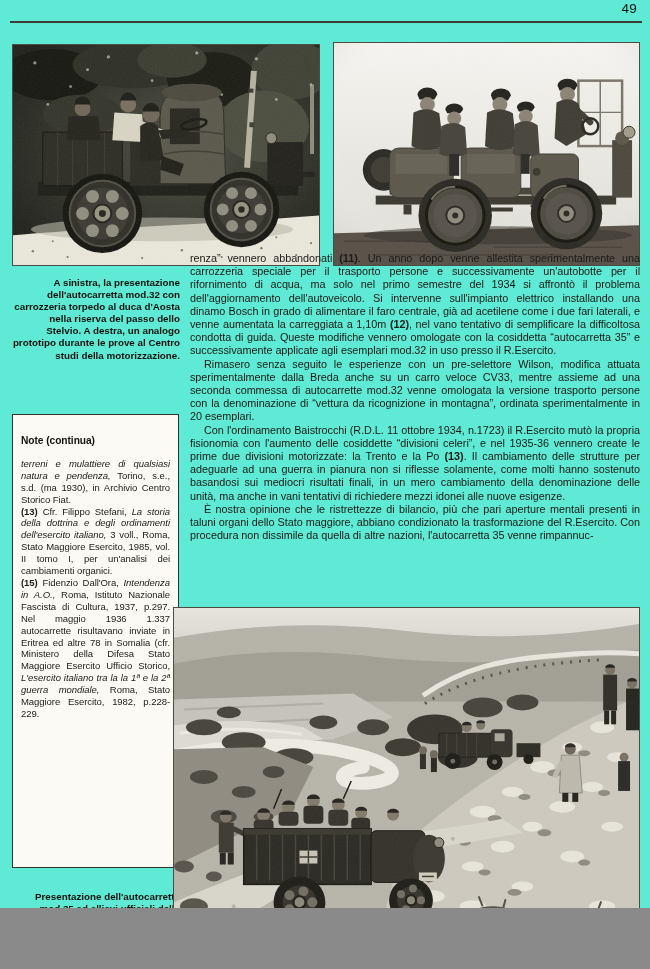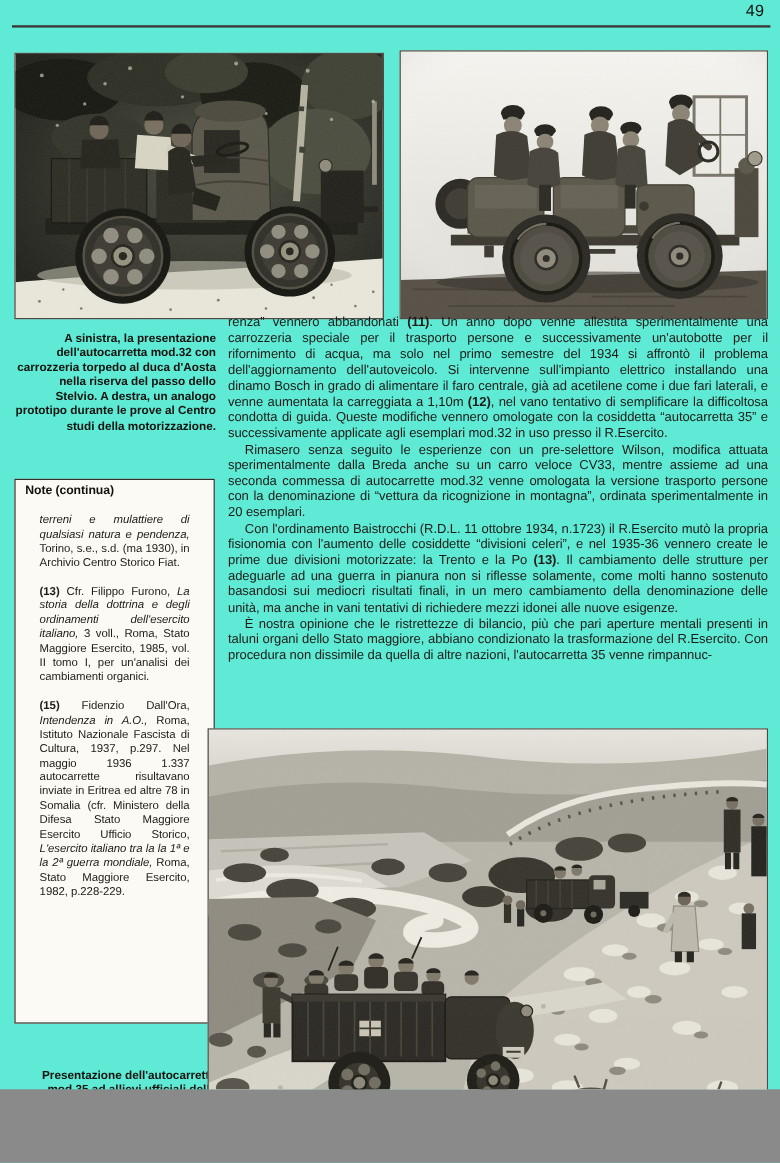--- a/index.html
+++ b/index.html
@@ -28,35 +28,35 @@
   #photoR { left:333px; top:42px;  width:307px; height:224px; }
   #photoB { left:173px; top:607px; width:467px; height:348px; }
   .caption {
     position:absolute; left:12px; width:168px;
     text-align:right; font-weight:bold;
     font-size:9.8px; line-height:12.1px; color:#13120e;
   }
   #cap1 { top:277px; }
   #cap2 { top:891px; }
   .bodycol {
-    position:absolute; left:190px; top:263px; width:450px;
+    position:absolute; left:190px; top:252px; width:450px;
     font-size:10.85px; line-height:13.2px; text-align:justify;
     letter-spacing:-0.05px;
   }
   .bodycol p { margin:0; }
   .bodycol p.ind { text-indent:14px; }
   .notes {
-    position:absolute; left:12px; top:399px; width:167px; height:454px;
+    position:absolute; left:12px; top:414px; width:167px; height:454px;
     box-sizing:border-box; border:1.4px solid #32312c;
-    padding:4px 8px 6px 8px; background:#fbfaf5;
+    padding:20px 8px 6px 8px; background:#fbfaf5;
     font-size:9.5px; line-height:11.9px; text-align:justify;
     letter-spacing:-0.05px;
   }
   .notes h4 { margin:0 0 11px 0; font-size:10.2px; color:#13120e; }
-  .notes .nitem { margin:12px; }
+  .notes .nitem { margin:0; }
 </style>
 </head>
 <body>
 
 <div class="page">
 
   <span class="pageno">49</span>
   <div class="rule"></div>
 
   <figure class="photo" id="photoL" style="margin:0">
@@ -273,21 +273,21 @@
   <div class="bodycol">
     <p><span>renza” vennero abbandonati </span><span style="font-weight: bold;">(11)</span><span>. Un anno dopo venne allestita sperimentalmente una carrozzeria speciale per il trasporto persone e successivamente un'autobotte per il rifornimento di acqua, ma solo nel primo semestre del 1934 si affrontò il problema dell'aggiornamento dell'autoveicolo. Si intervenne sull'impianto elettrico installando una dinamo Bosch in grado di alimentare il faro centrale, già ad acetilene come i due fari laterali, e venne aumentata la carreggiata a 1,10m </span><span style="font-weight: bold;">(12)</span><span>, nel vano tentativo di semplificare la difficoltosa condotta di guida. Queste modifiche vennero omologate con la cosiddetta “autocarretta 35” e successivamente applicate agli esemplari mod.32 in uso presso il R.Esercito.</span></p>
     <p class="ind"><span>Rimasero senza seguito le esperienze con un pre-selettore Wilson, modifica attuata sperimentalmente dalla Breda anche su un carro veloce CV33, mentre assieme ad una seconda commessa di autocarrette mod.32 venne omologata la versione trasporto persone con la denominazione di “vettura da ricognizione in montagna”, ordinata sperimentalmente in 20 esemplari.</span></p>
     <p class="ind"><span>Con l'ordinamento Baistrocchi (R.D.L. 11 ottobre 1934, n.1723) il R.Esercito mutò la propria fisionomia con l'aumento delle cosiddette “divisioni celeri”, e nel 1935-36 vennero create le prime due divisioni motorizzate: la Trento e la Po </span><span style="font-weight: bold;">(13)</span><span>. Il cambiamento delle strutture per adeguarle ad una guerra in pianura non si riflesse solamente, come molti hanno sostenuto basandosi sui mediocri risultati finali, in un mero cambiamento della denominazione delle unità, ma anche in vani tentativi di richiedere mezzi idonei alle nuove esigenze.</span></p>
     <p class="ind"><span>È nostra opinione che le ristrettezze di bilancio, più che pari aperture mentali presenti in taluni organi dello Stato maggiore, abbiano condizionato la trasformazione del R.Esercito. Con procedura non dissimile da quella di altre nazioni, l'autocarretta 35 venne rimpannuc-</span></p>
   </div>
 
   <aside class="notes">
     <h4>Note (continua)</h4>
     <p class="nitem"><span style="font-style: italic;">terreni e mulattiere di qualsiasi natura e pendenza,</span><span> Torino, s.e., s.d. (ma 1930), in Archivio Centro Storico Fiat.</span></p>
-    <p class="nitem"><span style="font-weight: bold;">(13)</span><span> Cfr. Filippo Furono, </span><span style="font-style: italic;">La storia della dottrina e degli ordinamenti dell'esercito italiano,</span><span> 3 voll., Roma, Stato Maggiore Esercito, 1985, vol. II tomo I, per un'analisi dei cambiamenti organici.</span></p>
+    <p class="nitem"><span style="font-weight: bold;">(13)</span><span> Cfr. Filippo Stefani, </span><span style="font-style: italic;">La storia della dottrina e degli ordinamenti dell'esercito italiano,</span><span> 3 voll., Roma, Stato Maggiore Esercito, 1985, vol. II tomo I, per un'analisi dei cambiamenti organici.</span></p>
     <p class="nitem"><span style="font-weight: bold;">(15)</span><span> Fidenzio Dall'Ora, </span><span style="font-style: italic;">Intendenza in A.O.,</span><span> Roma, Istituto Nazionale Fascista di Cultura, 1937, p.297. Nel maggio 1936 1.337 autocarrette risultavano inviate in Eritrea ed altre 78 in Somalia (cfr. Ministero della Difesa Stato Maggiore Esercito Ufficio Storico, </span><span style="font-style: italic;">L'esercito italiano tra la la 1ª e la 2ª guerra mondiale,</span><span> Roma, Stato Maggiore Esercito, 1982, p.228-229.</span></p>
   </aside>
 
   <div class="caption" id="cap2">Presentazione dell'autocarretta mod.35 ad allievi ufficiali della Motorizzazione sul percorso fuoristrada delle Acque Albule a San Polo dei Cavalieri (Tivoli).</div>
 
   <figure class="photo" id="photoB" style="margin:0">
     <svg viewBox="0 0 467 348" preserveAspectRatio="none">
       <defs>
         <filter id="gr3" x="0" y="0" width="100%" height="100%">
           <feTurbulence type="fractalNoise" baseFrequency="0.75" numOctaves="2" stitchTiles="stitch"></feTurbulence>

